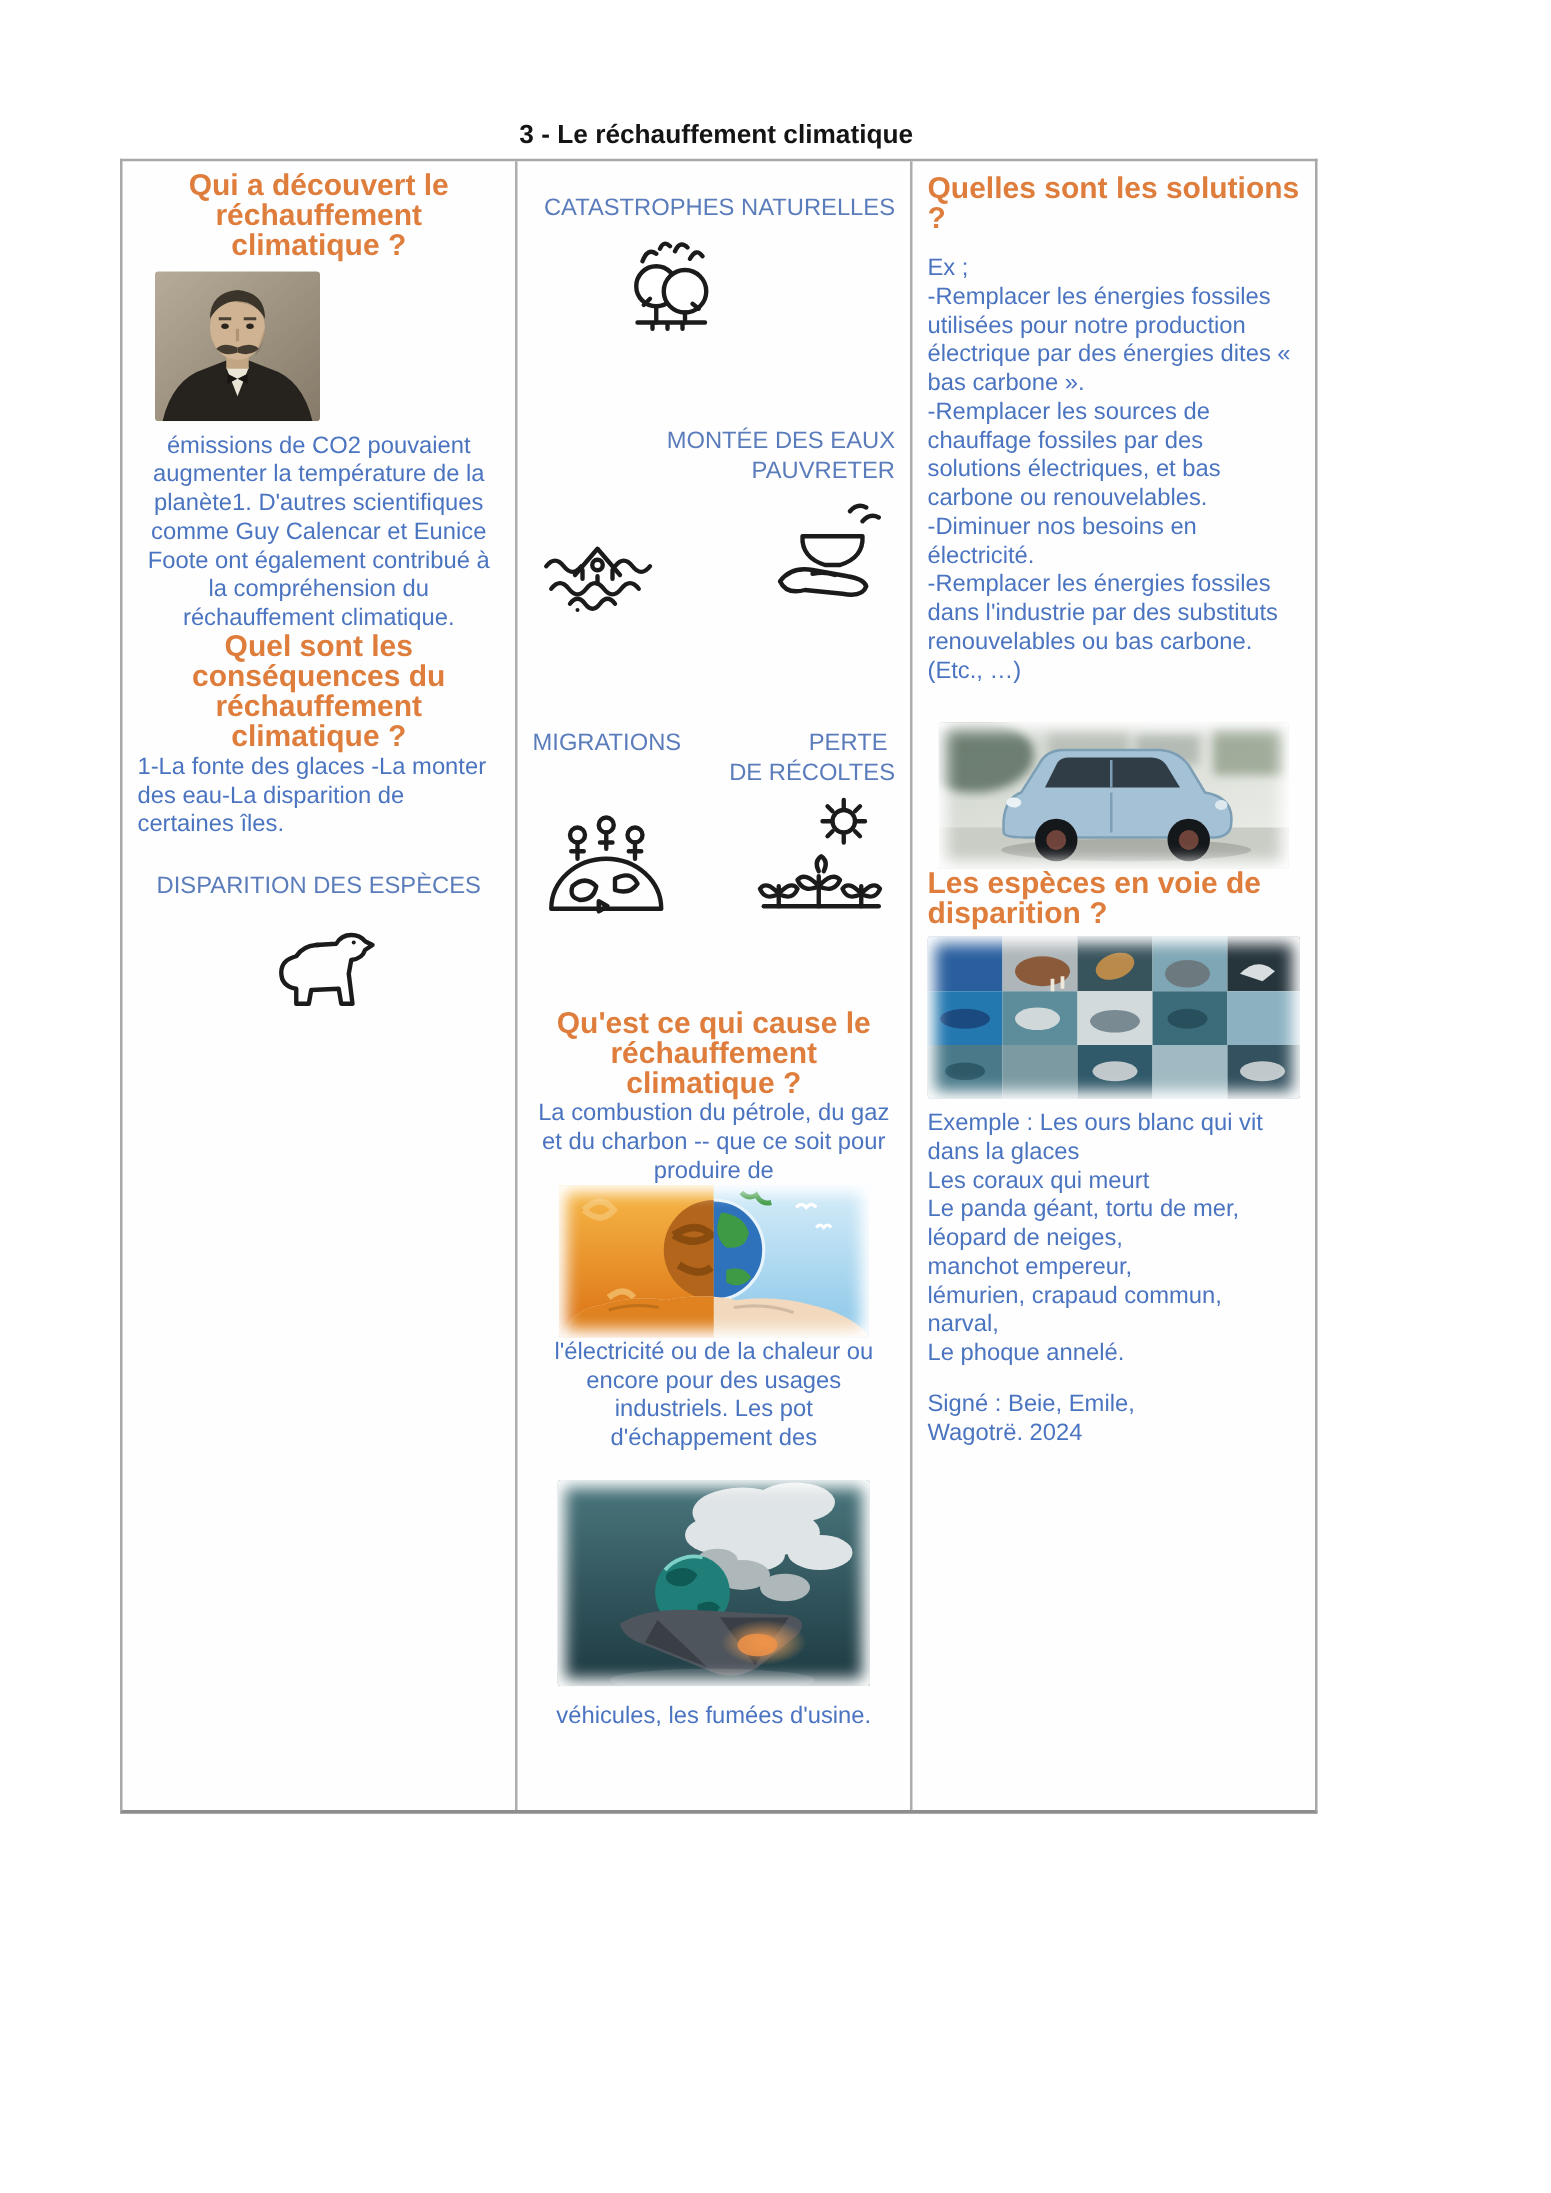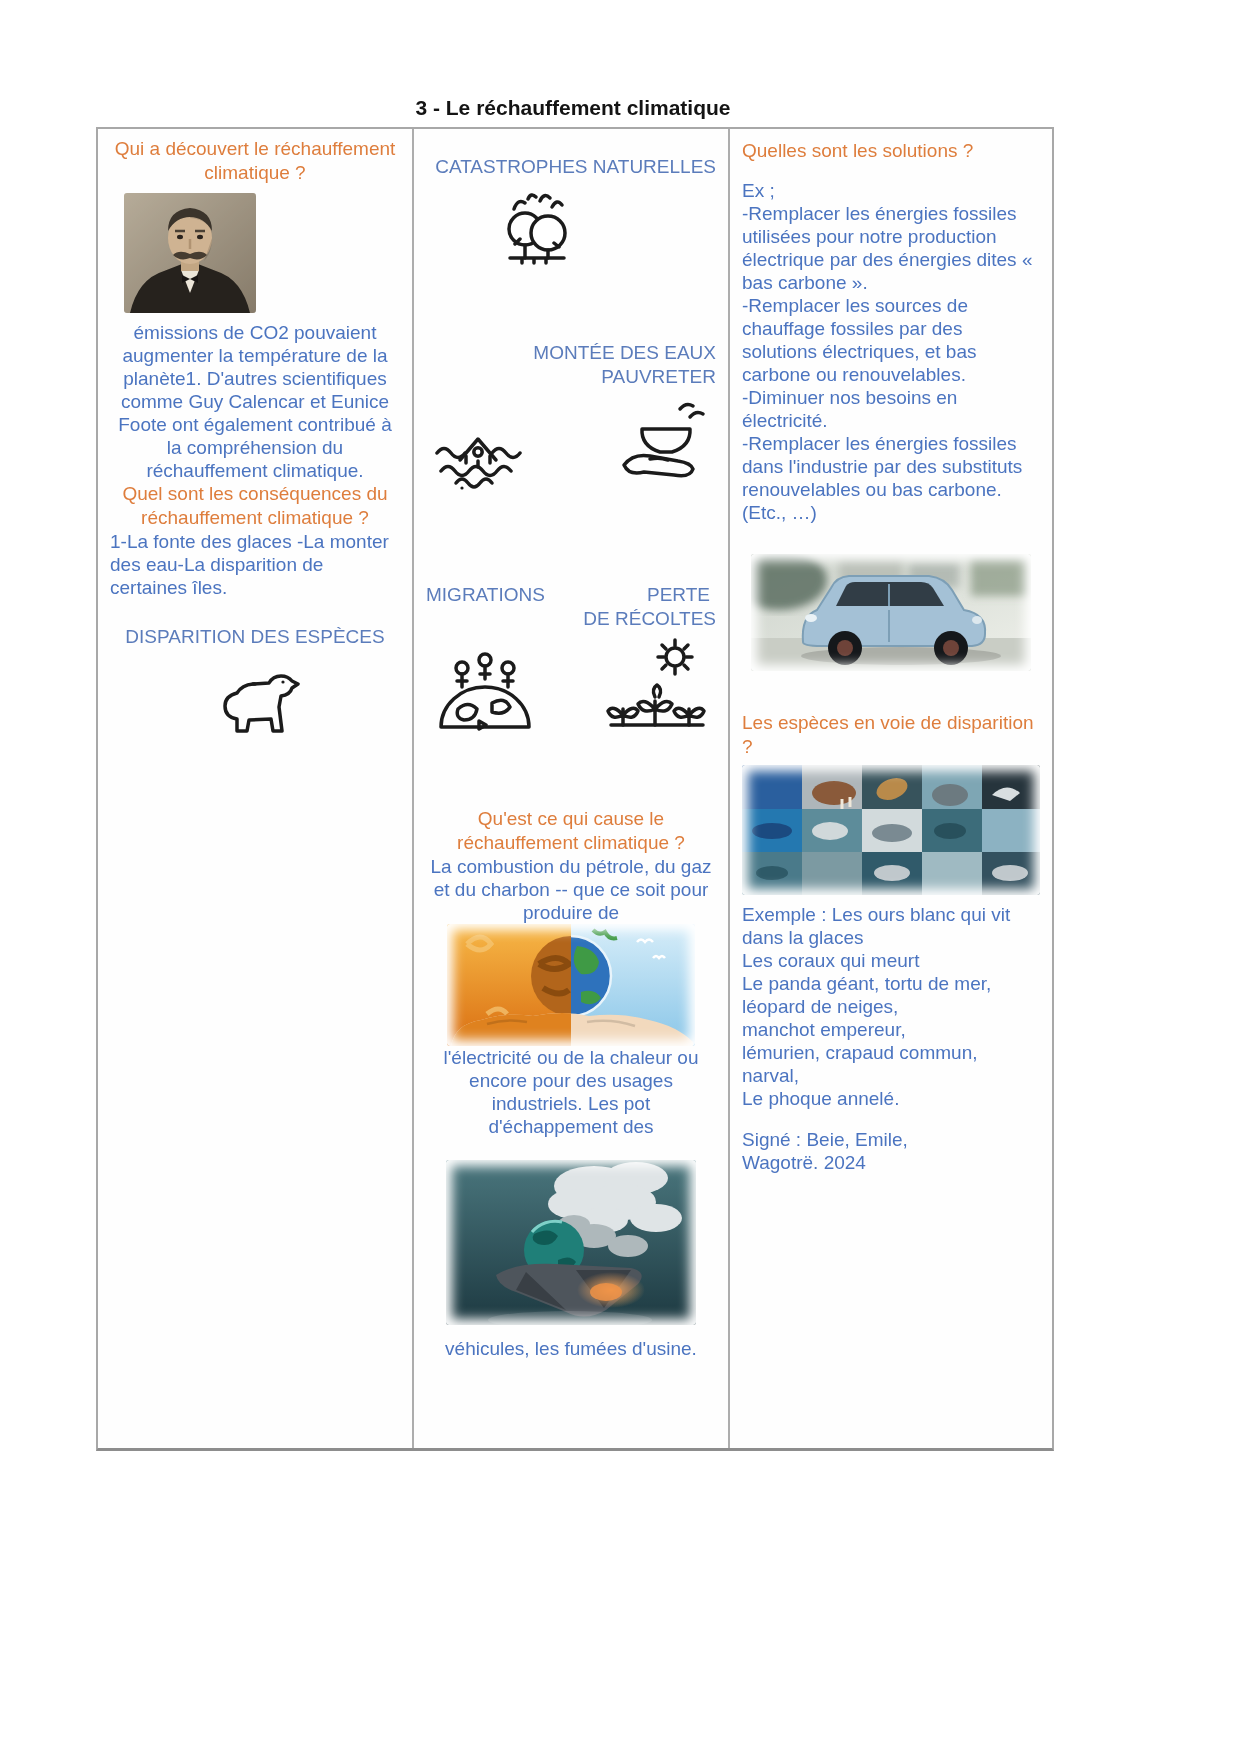--- a/index.html
+++ b/index.html
@@ -7,21 +7,21 @@
         font-family:"Liberation Sans","DejaVu Sans",sans-serif;overflow:hidden;}
   .doc-title{position:absolute;top:96px;left:96px;width:954px;text-align:center;
         font-size:21px;font-weight:bold;color:#141414;}
   .grid{position:absolute;top:127px;left:96px;width:954px;height:1319px;display:flex;
         border:2px solid #a8a8a8;border-bottom:3px solid #8d8d8d;background:#fefefe;}
   .cell{flex:1 1 0;padding:0 12px;box-sizing:border-box;}
   .cell+.cell{border-left:2px solid #adadad;}
   .orange{color:#de7d3c;}
   .blue{color:#4b74c0;}
   .caps{color:#5b7cbb;font-size:19px;line-height:24px;text-align:right;}
-  .h-orange{font-size:19px;line-height:24px;font-weight:normal;}
+  .h-orange{font-size:24px;line-height:24px;font-weight:bold;}
   .body-txt{font-size:19px;line-height:23px;}
   .center{text-align:center;}
   .left{text-align:left;}
   .prewrap{white-space:pre-line;}
   .icon-row{display:flex;justify-content:space-between;align-items:flex-start;padding:0 6px;}
   .photo{display:block;border-radius:3px;overflow:hidden;position:relative;}
   .feather{position:relative;}
   .feather:after{content:"";position:absolute;inset:0;box-shadow:inset 0 0 12px 6px #ffffff;pointer-events:none;}
   .split-line{display:flex;justify-content:space-between;padding-right:6px;}
   svg{display:block;}
@@ -276,21 +276,21 @@
           <path d="M138 30 V52 M138 56 V88" stroke="#7d9fb6" stroke-width="2"></path>
           <ellipse cx="60" cy="64" rx="6" ry="4" fill="#eaf2f6"></ellipse>
           <ellipse cx="226" cy="66" rx="5" ry="4" fill="#dde8ee"></ellipse>
           <circle cx="94" cy="94" r="17" fill="#15181b"></circle>
             <circle cx="94" cy="94" r="8" fill="#6e4339"></circle>
           <circle cx="200" cy="94" r="17" fill="#15181b"></circle>
             <circle cx="200" cy="94" r="8" fill="#6e4339"></circle>
         </svg>
       </div>
 
-      <div class="h-orange orange left" style="margin-top:40px">Les espèces en voie de disparition ?</div>
+      <div class="h-orange orange left" style="">Les espèces en voie de disparition ?</div>
 
       <div class="photo feather" style="width:298px;height:130px;margin:6px auto 0">
         <svg width="298" height="130" viewBox="0 0 298 130">
           <g>
             <rect x="0" y="0" width="60" height="44" fill="#2a5f9e"></rect>
             <rect x="60" y="0" width="60" height="44" fill="#aeb6ba"></rect>
             <rect x="120" y="0" width="60" height="44" fill="#37535c"></rect>
             <rect x="180" y="0" width="60" height="44" fill="#7ea6b4"></rect>
             <rect x="240" y="0" width="58" height="44" fill="#26343c"></rect>
             <rect x="0" y="44" width="60" height="43" fill="#2478b0"></rect>

